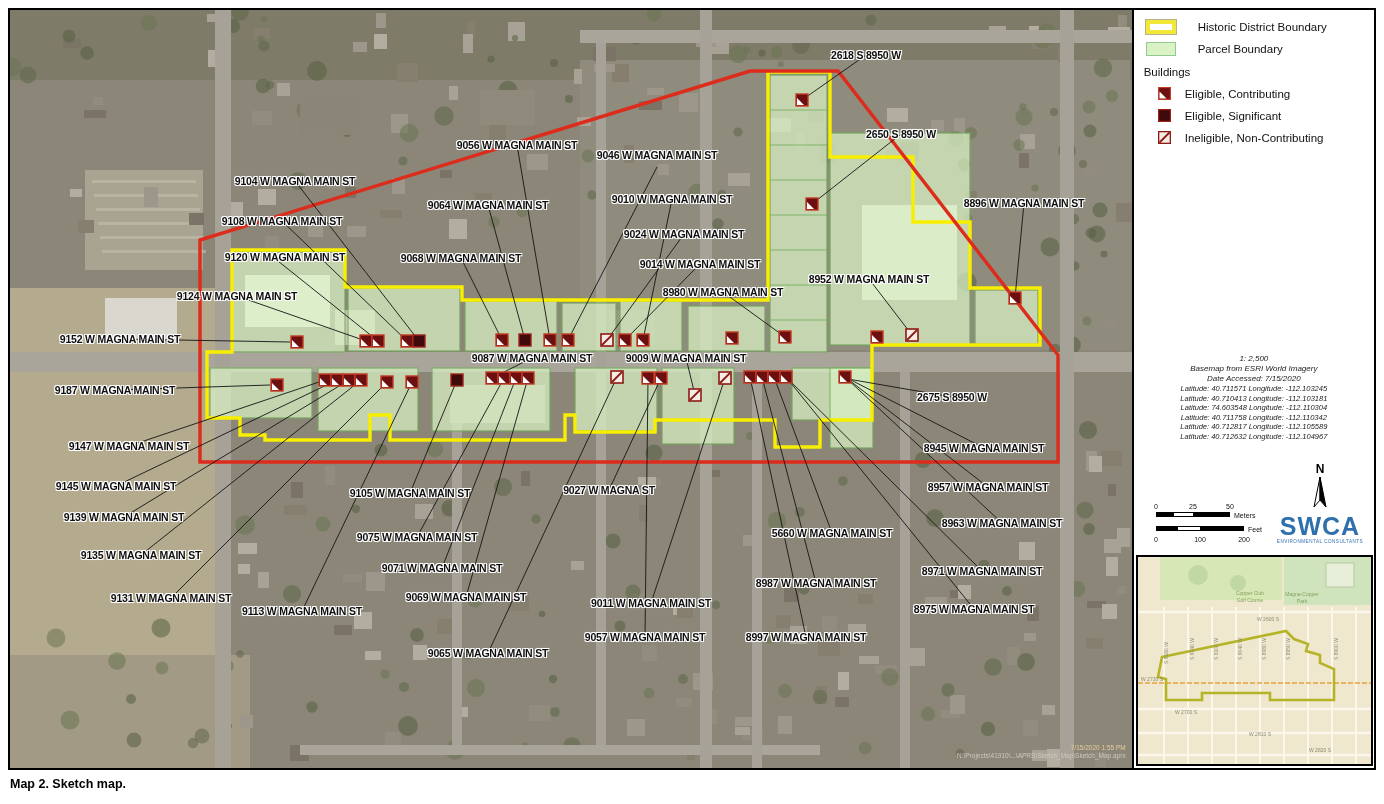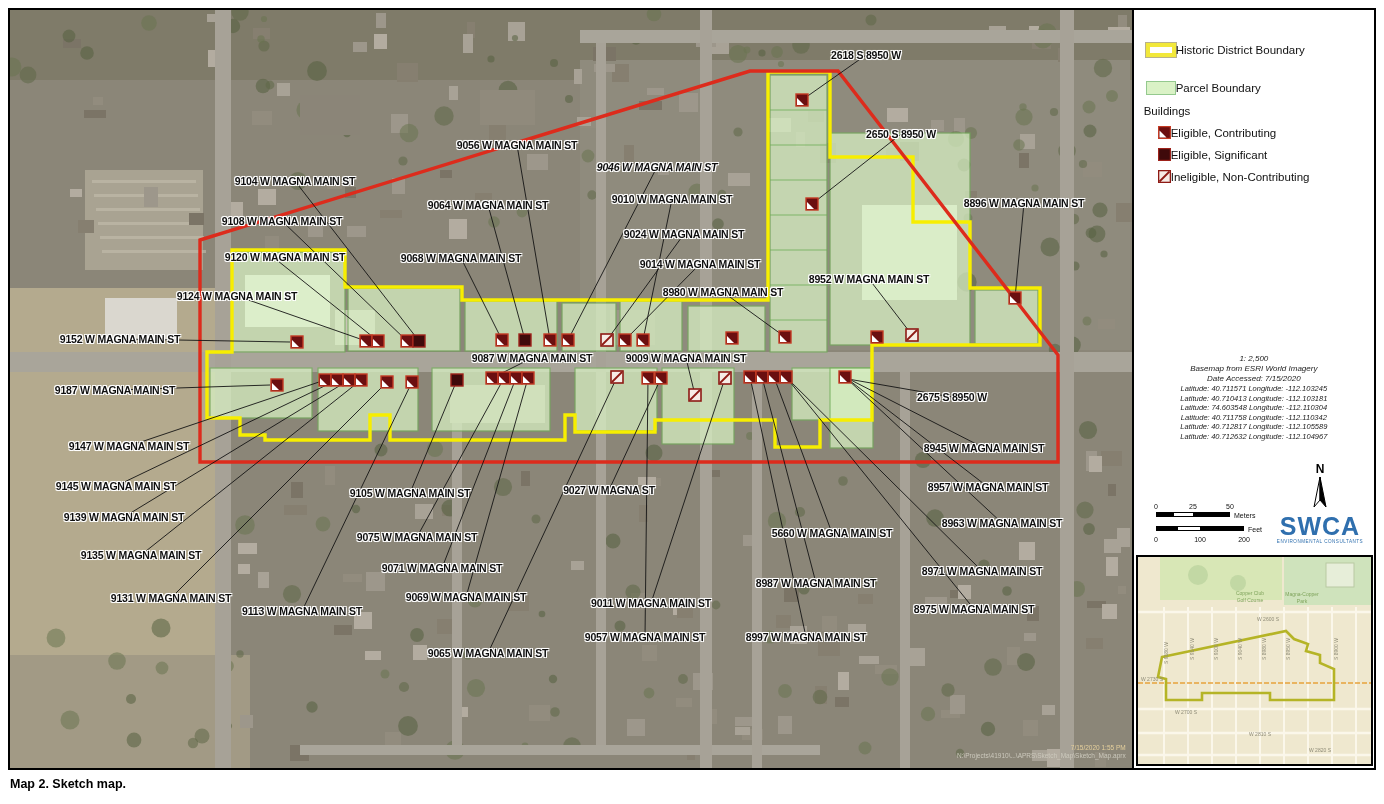--- a/index.html
+++ b/index.html
@@ -15,28 +15,28 @@
     letter-spacing:-0.2px;color:#0e0e0e;white-space:nowrap;
     text-shadow:-1px -1px 0 #fff,1px -1px 0 #fff,-1px 1px 0 #fff,1px 1px 0 #fff,0 0 2px #fff;}
   .stamp{position:absolute;right:6px;bottom:8px;text-align:right;font-size:6.5px;line-height:8px;}
   .stamp .l1{color:#e4cf9c;}
   .stamp .l2{color:#ccc9bd;}
   
   .panel{position:relative;width:243px;height:758px;background:#fff;border-left:2px solid #000;
     box-sizing:border-box;}
   .panel-inner{padding:9px 8px 0 10px;}
   .ltitle{font-size:12.5px;font-weight:bold;line-height:15px;color:#000;}
-  .litem{display:flex;align-items:center;gap:0;margin:24px 0 8px 2px;}
+  .litem{display:flex;align-items:center;gap:22px;margin:1px 0 8px 2px;}
   .litem .lab{font-size:11.5px;color:#111;white-space:pre-line;line-height:13px;}
   .sw{box-sizing:border-box;flex:0 0 auto;}
   .sw-yellow{width:30px;height:14px;background:#fff;border:4px solid #f2e83a;outline:1px solid #b9b28a;}
   .sw-red{width:30px;height:16px;background:#fff;border:4px solid #9e2123;}
   .sw-green{width:30px;height:14px;background:#daf2c6;border:1px solid #94c98e;}
   .bheader{font-size:11.5px;color:#111;margin:10px 0 4px 0;}
-  .brow{display:flex;align-items:center;margin:9px 0 9px 14px;}
+  .brow{display:flex;align-items:center;gap:14px;margin:9px 0 9px 14px;}
   .brow .lab{font-size:11.5px;color:#111;}
   .scaleinfo{position:absolute;left:0;top:344px;width:100%;text-align:center;
     font-style:italic;font-size:8px;line-height:10px;color:#222;}
   .scaleinfo .coords{font-size:7.5px;line-height:9.5px;}
   .bars{position:absolute;left:10px;top:490px;width:130px;font-size:7px;color:#111;}
   .northblock{position:absolute;right:6px;top:452px;width:96px;text-align:center;}
   .nletter{font-size:12px;font-weight:bold;color:#000;}
   .swca{font-size:25px;font-weight:bold;color:#2f6fae;letter-spacing:1px;line-height:24px;
     font-family:"Liberation Sans",sans-serif;}
   .swca-sub{font-size:4.6px;color:#2f6fae;letter-spacing:0.5px;margin-top:1px;}
@@ -623,21 +623,21 @@
             <g transform="translate(838.5,370.5)">
               <rect x="0.5" y="0.5" width="12" height="12" fill="#6b0f10" stroke="#c43a24" stroke-width="1.4"></rect>
               <polygon points="1.5,11.5 1.5,4.5 8.5,11.5" fill="#ffffff"></polygon>
             </g>
           </g>
       </svg>
       <div class="labels" id="labels-layer">
           <div class="addr" style="left: 856px; top: 45px;">2618 S 8950 W</div>
           <div class="addr" style="left: 891px; top: 124px;">2650 S 8950 W</div>
           <div class="addr" style="left: 507px; top: 135px;">9056 W MAGNA MAIN ST</div>
-          <div class="addr" style="left: 647px; top: 157px; font-style: italic;">9046 W MAGNA MAIN ST</div>
+          <div class="addr" style="left: 647px; top: 145px;">9046 W MAGNA MAIN ST</div>
           <div class="addr" style="left: 285px; top: 171px;">9104 W MAGNA MAIN ST</div>
           <div class="addr" style="left: 662px; top: 189px;">9010 W MAGNA MAIN ST</div>
           <div class="addr" style="left: 1014px; top: 193px;">8896 W MAGNA MAIN ST</div>
           <div class="addr" style="left: 478px; top: 195px;">9064 W MAGNA MAIN ST</div>
           <div class="addr" style="left: 272px; top: 211px;">9108 W MAGNA MAIN ST</div>
           <div class="addr" style="left: 674px; top: 224px;">9024 W MAGNA MAIN ST</div>
           <div class="addr" style="left: 263px; top: 247px; padding-left: 24px;">9120 W MAGNA MAIN ST</div>
           <div class="addr" style="left: 451px; top: 248px;">9068 W MAGNA MAIN ST</div>
           <div class="addr" style="left: 690px; top: 254px;">9014 W MAGNA MAIN ST</div>
           <div class="addr" style="left: 859px; top: 269px;">8952 W MAGNA MAIN ST</div>

